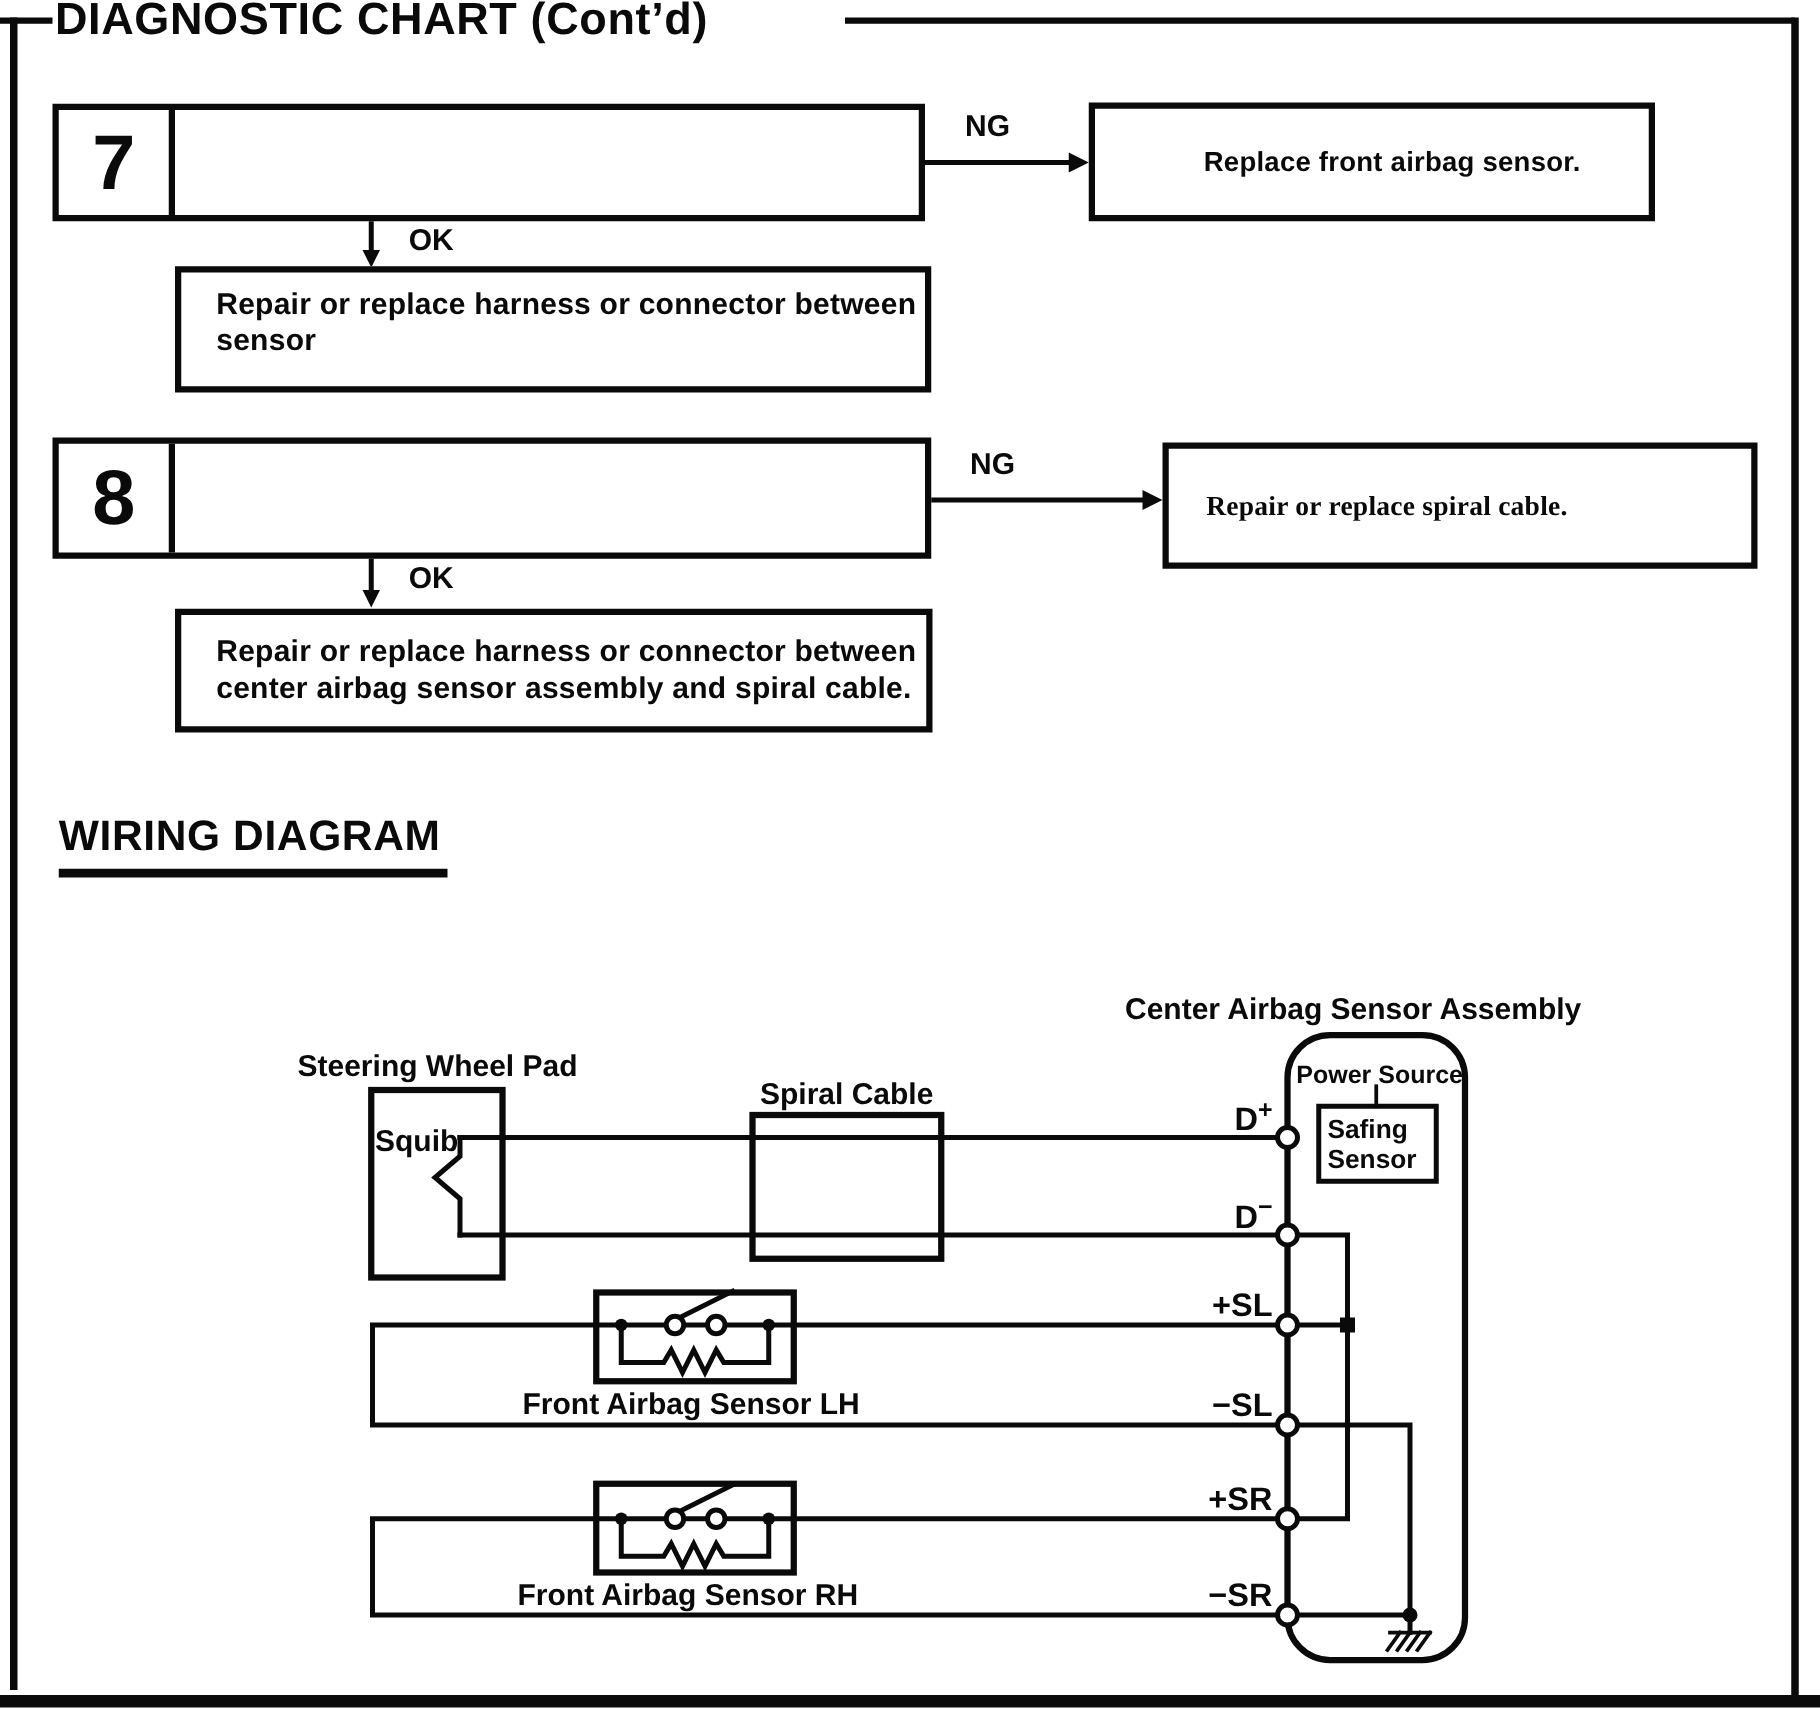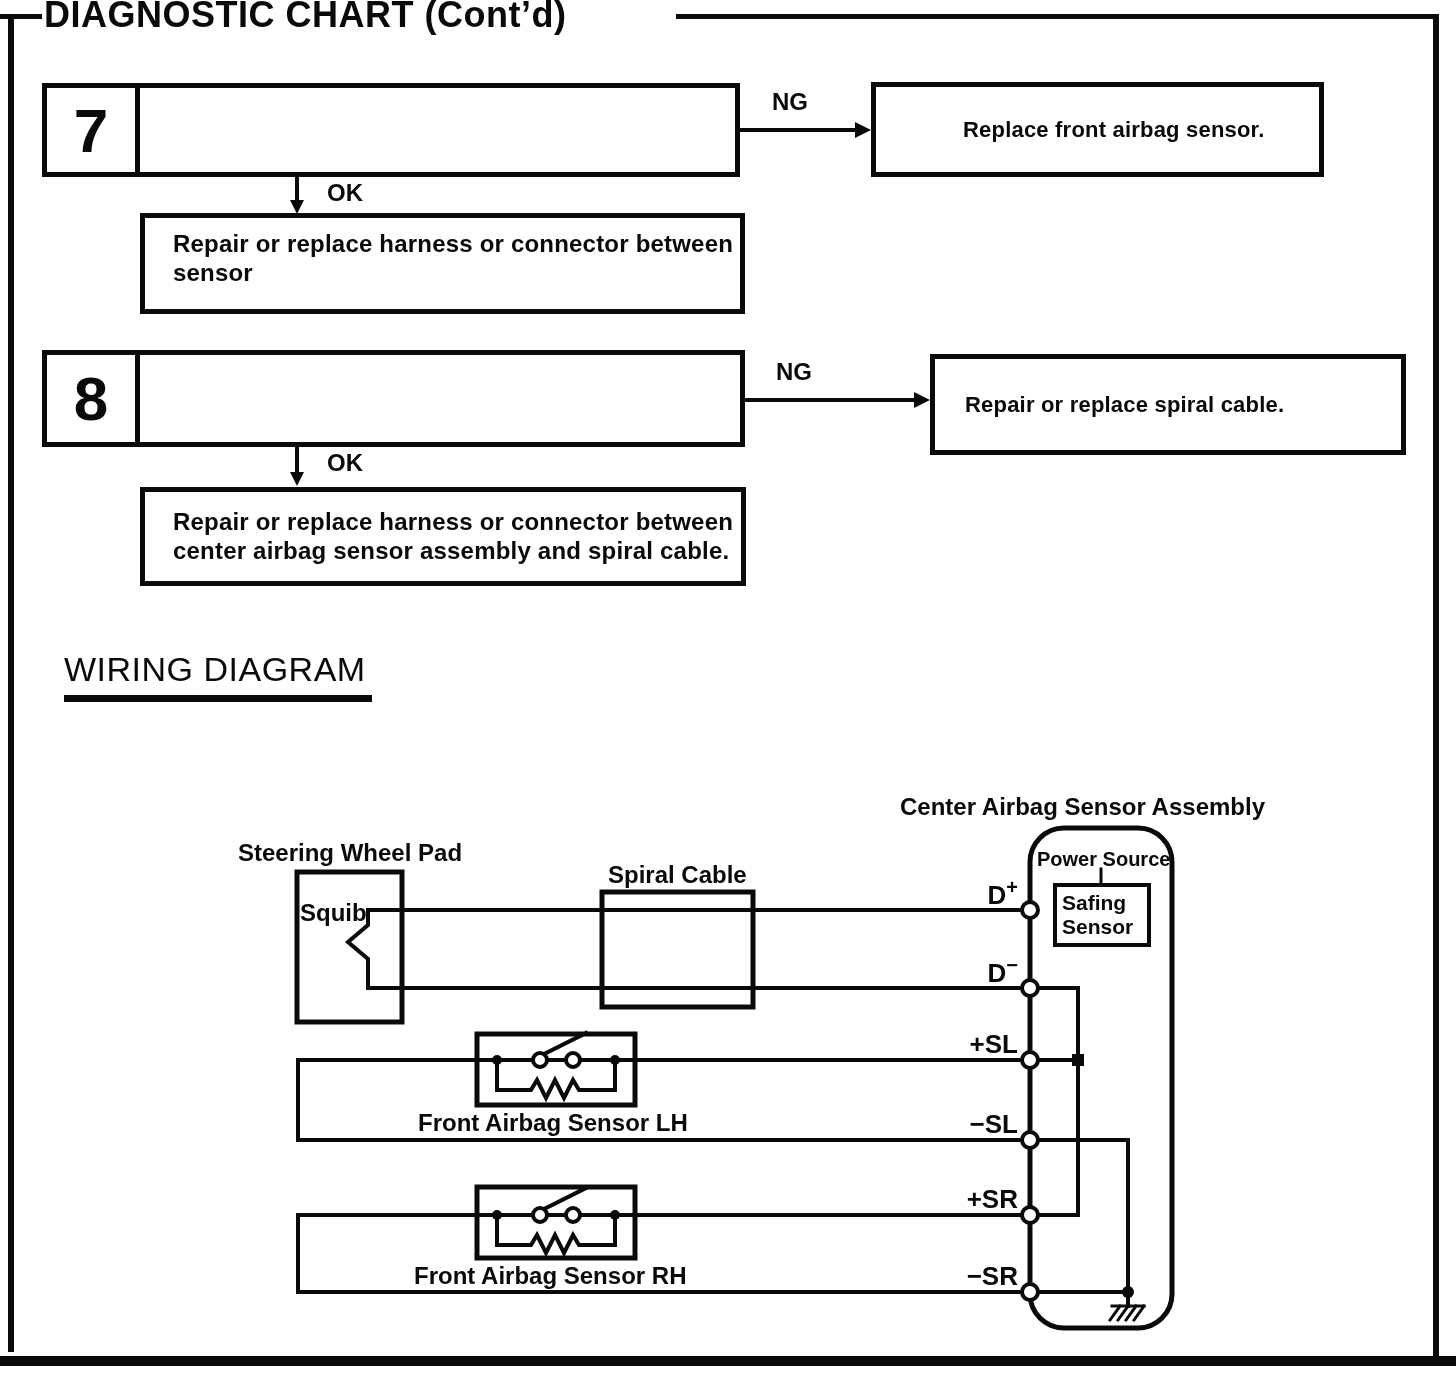--- a/index.html
+++ b/index.html
@@ -15,23 +15,23 @@
               font-size:22px;font-weight:bold;letter-spacing:0.2px;}
   .result-box{display:flex;align-items:center;font-size:22px;font-weight:bold;letter-spacing:0.2px;}
   .repair-box{font-size:24px;font-weight:bold;line-height:29px;letter-spacing:0.2px;}
   .edge-label{position:absolute;font-size:24px;font-weight:bold;text-align:right;}
   .arrow-right{position:absolute;width:0;height:0;border-top:8px solid transparent;
                border-bottom:8px solid transparent;border-left:16px solid #0a0a0a;}
   .arrow-down{position:absolute;width:0;height:0;border-left:7px solid transparent;
               border-right:7px solid transparent;border-top:14px solid #0a0a0a;}
   #page-title{position:absolute;left:44px;top:-6px;font-size:36px;font-weight:bold;
               letter-spacing:0.5px;white-space:nowrap;}
-  #wiring-heading{position:absolute;left:47px;top:650px;font-size:34px;font-weight:normal;
+  #wiring-heading{position:absolute;left:47px;top:650px;font-size:34px;font-weight:bold;
                   letter-spacing:0.5px;border-bottom:7px solid #0a0a0a;
-                  padding:0 6px 6px 0;white-space:nowrap;margin-left:17px;}
+                  padding:0 6px 6px 0;white-space:nowrap;}
   svg text{font-family:"Liberation Sans","DejaVu Sans",sans-serif;font-weight:bold;fill:#0a0a0a;}
 </style>
 </head>
 <body>
 
 <div class="abs ink" style="left:0;top:14px;width:42px;height:5px;"></div>
 <div class="abs ink" style="left:676px;top:14px;width:760px;height:5px;"></div>
 <div class="abs ink" style="left:8px;top:14px;width:6px;height:1338px;"></div>
 <div class="abs ink" style="left:1433px;top:14px;width:6px;height:1348px;"></div>
 <div class="abs ink" style="left:0;top:1356px;width:1456px;height:10px;"></div>
@@ -60,21 +60,21 @@
 </div>
 
 <div class="box step-box" style="left:42px;top:350px;width:703px;height:97px;">
   <div class="num-cell">8</div>
 </div>
 
 <div class="abs ink" style="left:745px;top:398px;width:172px;height:4px;"></div>
 <div class="arrow-right" style="left:914px;top:392px;"></div>
 <div class="edge-label" style="left:776px;top:358px;">NG</div>
 
-<div class="box result-box" style="left:930px;top:354px;width:476px;height:101px;padding-left:30px;">
+<div class="box result-box" style="left:930px;top:354px;width:476px;height:101px;padding-left:30px;font-family:Liberation Serif, serif;">
   <span>Repair or replace spiral cable.</span>
 </div>
 
 <div class="abs ink" style="left:295px;top:447px;width:4px;height:33px;"></div>
 <div class="arrow-down" style="left:290px;top:472px;"></div>
 <div class="edge-label" style="left:327px;top:449px;">OK</div>
 
 <div class="box repair-box" style="left:140px;top:487px;width:606px;height:99px;padding:15px 0 0 28px;">
   <div>Repair or replace harness or connector between</div>
   <div>center airbag sensor assembly and spiral cable.</div>

